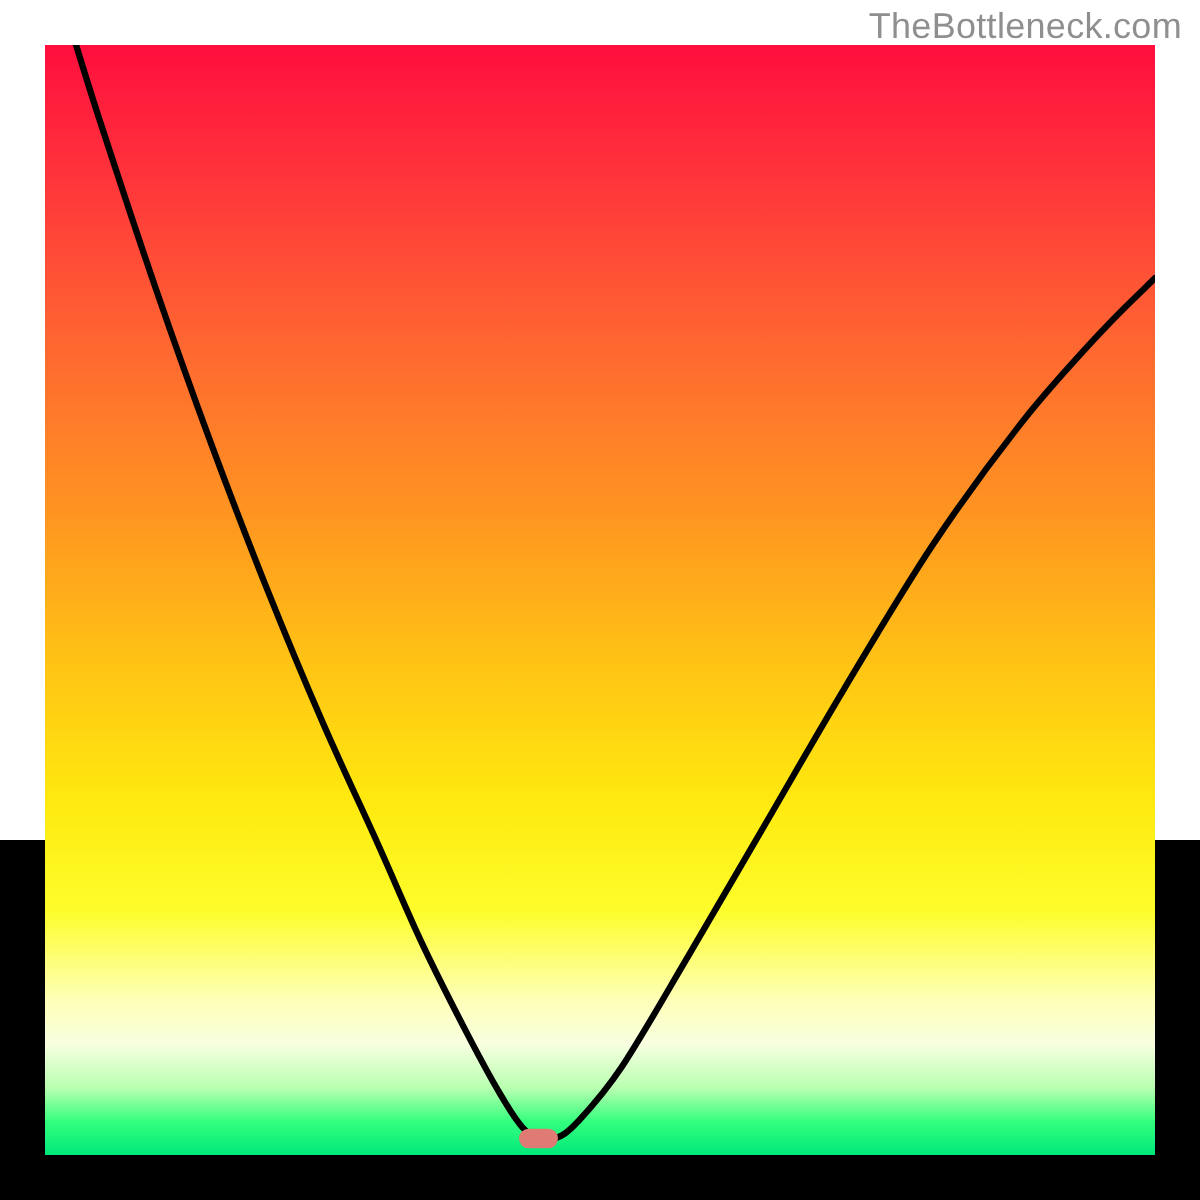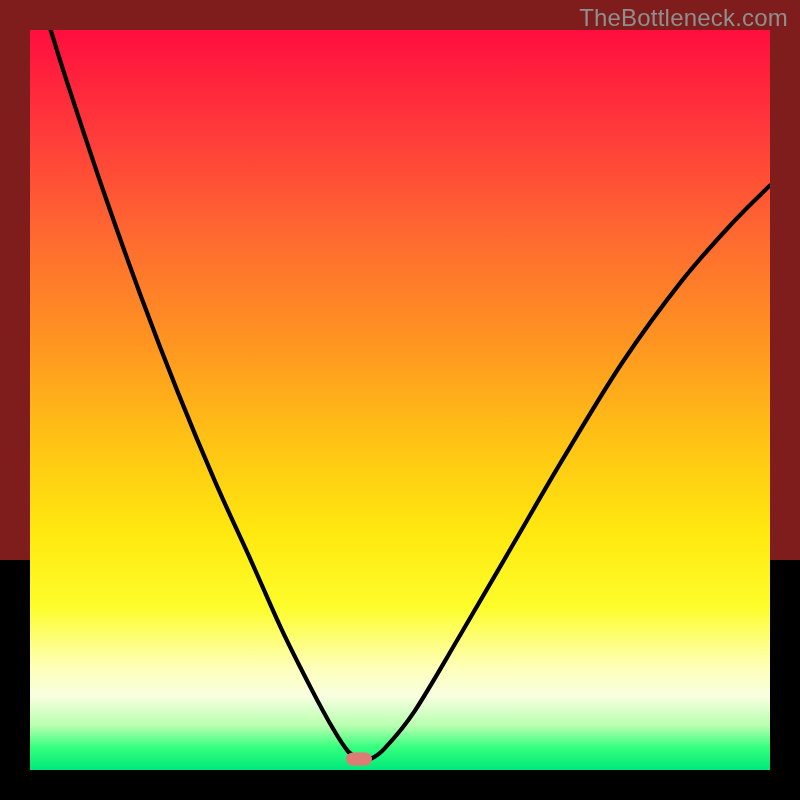--- a/index.html
+++ b/index.html
@@ -8,21 +8,21 @@
     width: 800px;
     height: 800px;
     overflow: hidden;
     background: #000;
     font-family: Arial, Helvetica, sans-serif;
   }
   .frame {
     position: relative;
     width: 800px;
     height: 560px;
-    background: #7f1d1d;
+    background: #ffffff;
   }
   .plot-area {
     position: absolute;
     left: 30px;
     top: 30px;
     width: 740px;
     height: 740px;
     background: linear-gradient(
       to bottom,
       #ff0e3e 0%,

